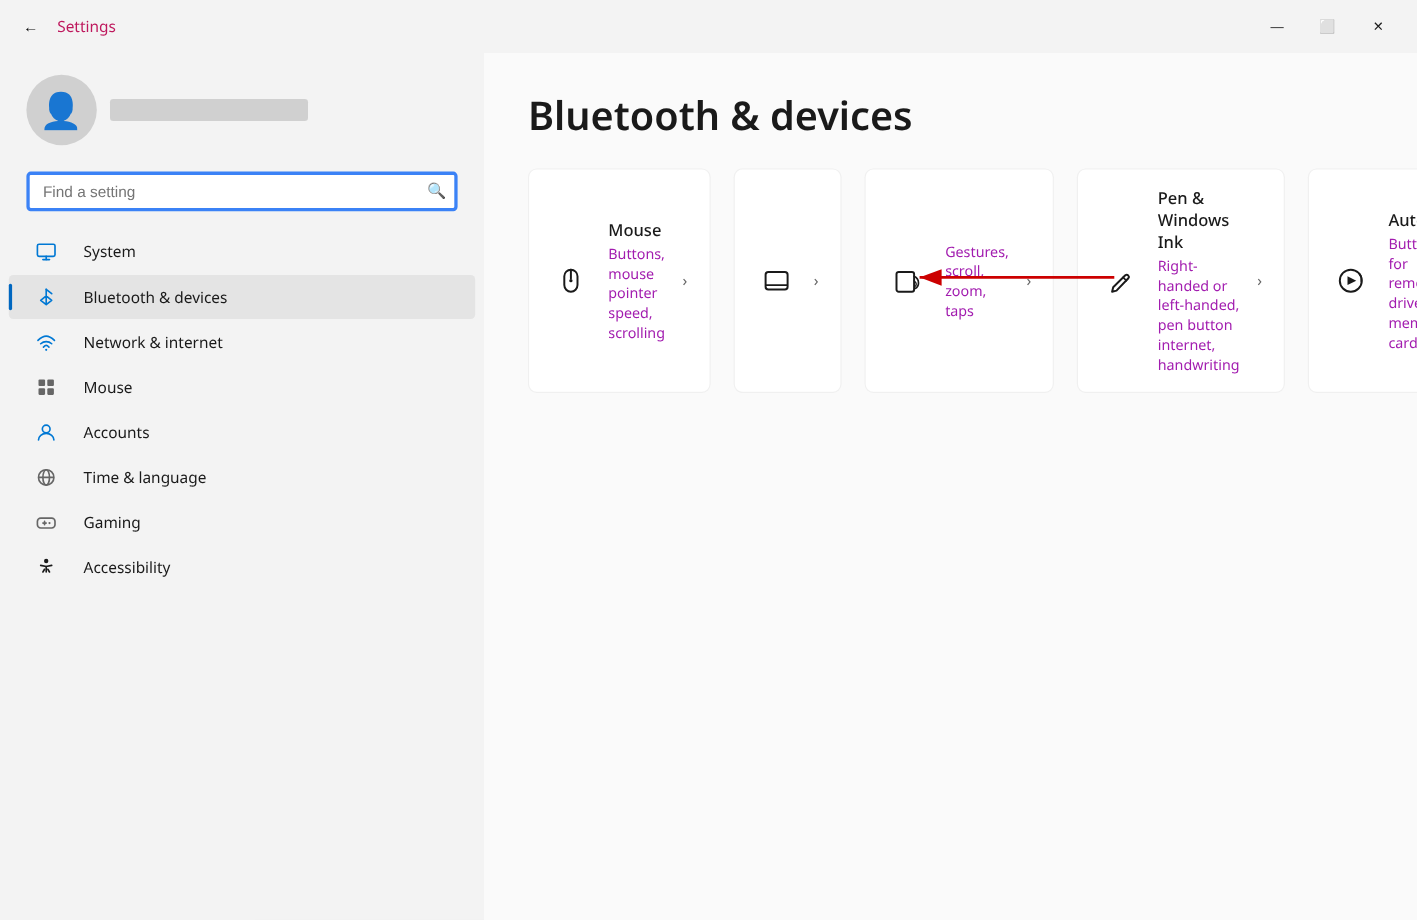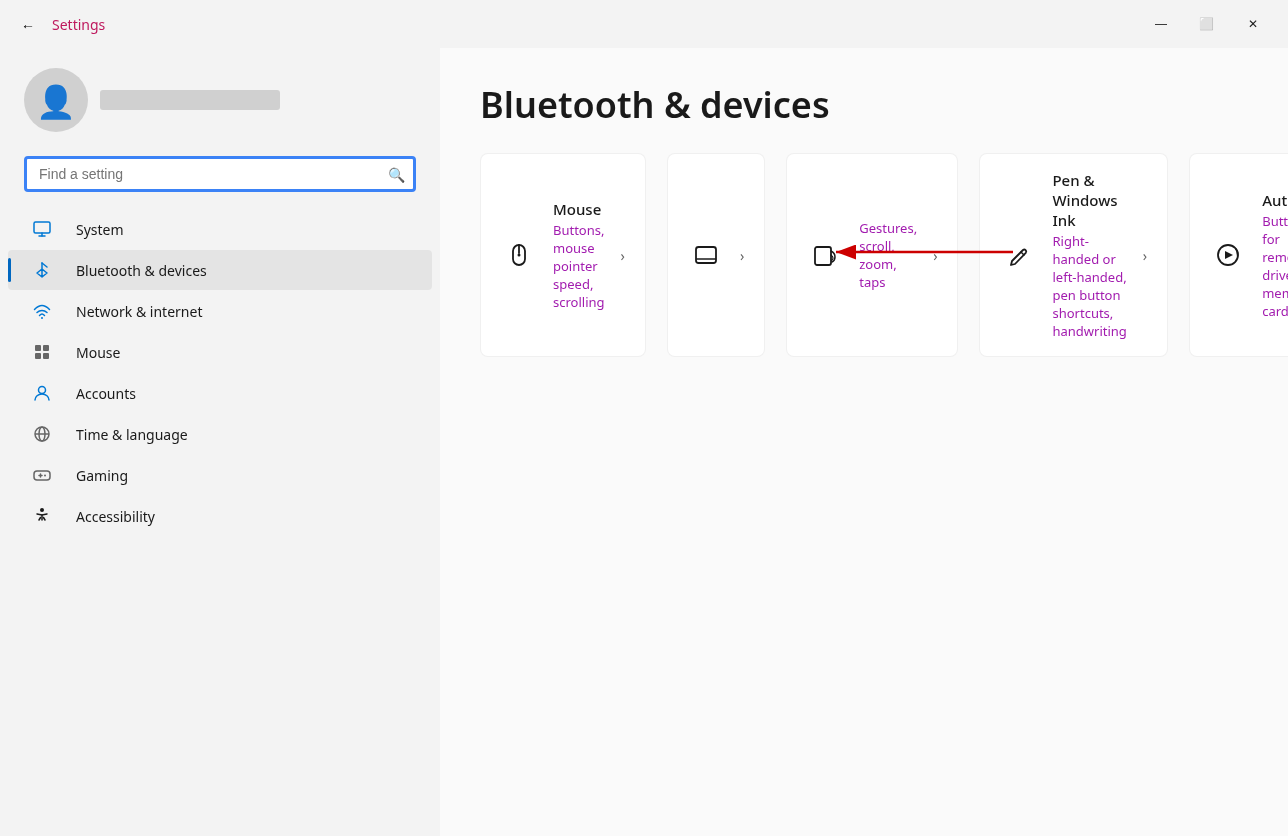--- a/index.html
+++ b/index.html
@@ -409,21 +409,21 @@
 
         <div class="settings-item">
           <div class="item-icon">
             <svg width="28" height="28" viewBox="0 0 28 28" fill="none">
               <path d="M8 20L19 9a2 2 0 012.8 2.8L11 23l-4 1 1-4z" stroke="#1a1a1a" stroke-width="1.8" stroke-linecap="round" stroke-linejoin="round" fill="none"></path>
               <path d="M17 11l3 3" stroke="#1a1a1a" stroke-width="1.5" stroke-linecap="round"></path>
             </svg>
           </div>
           <div class="item-text">
             <div class="item-title">Pen &amp; Windows Ink</div>
-            <div class="item-desc">Right-handed or left-handed, pen button shortcuts, handwriting</div>
+            <div class="item-desc">Right-handed or left-handed, pen button internet, handwriting</div>
           </div>
           <span class="item-chevron">›</span>
         </div>
 
         <div class="settings-item">
           <div class="item-icon">
             <svg width="28" height="28" viewBox="0 0 28 28" fill="none">
               <circle cx="14" cy="14" r="10" stroke="#1a1a1a" stroke-width="1.8" fill="none"></circle>
               <path d="M11 10l8 4-8 4V10z" fill="#1a1a1a"></path>
               <path d="M22 8c1.5 2 2 4 1.5 6.5" stroke="#1a1a1a" stroke-width="1.5" stroke-linecap="round" fill="none"></path>

